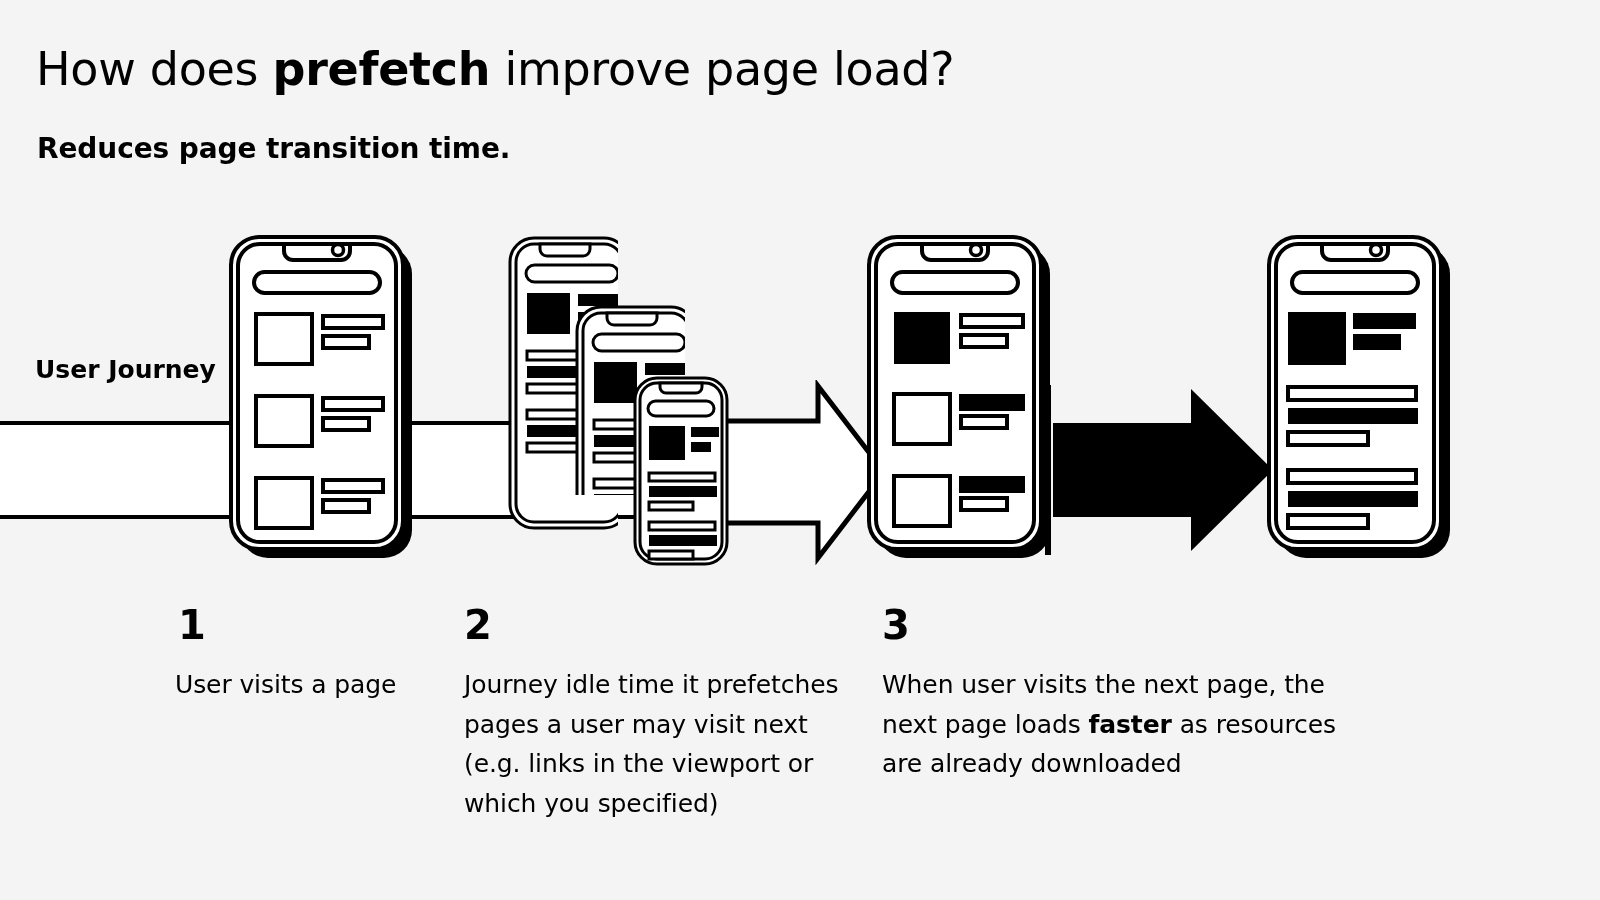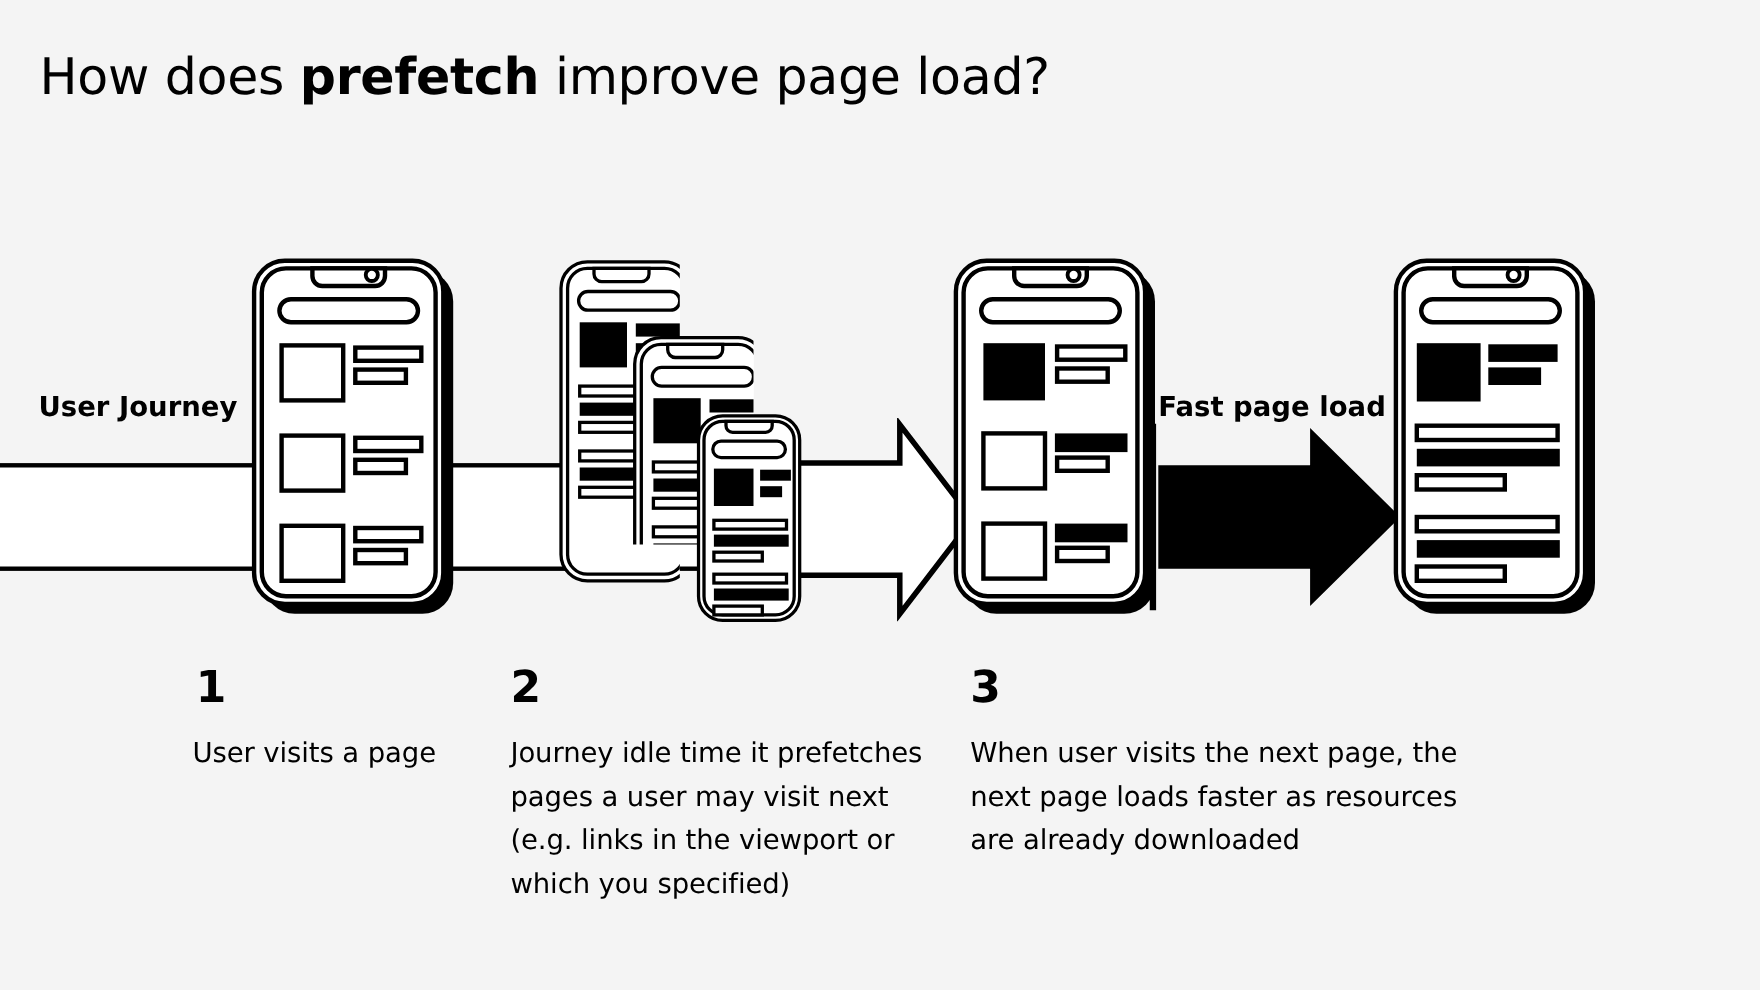--- a/index.html
+++ b/index.html
@@ -102,57 +102,57 @@
     font-weight: 700;
     line-height: 1;
   }
   .step-text {
     position: absolute;
     font-size: 25px;
     font-weight: 400;
     line-height: 1.58;
     letter-spacing: -0.1px;
   }
-  .step-text b { font-weight: 400; margin-top: 37px; }
+  .step-text b { font-weight: 700; margin-top: 37px; }
 
   #step1-num { left: 178px; top: 605px; }
   #step1-txt { left: 175px; top: 665px; width: 300px; }
   #step2-num { left: 464px; top: 605px; }
   #step2-txt { left: 464px; top: 665px; width: 400px; }
   #step3-num { left: 882px; top: 605px; }
   #step3-txt { left: 882px; top: 665px; width: 480px; }
 </style>
 </head>
 <body>
 
 <div class="stage">
 
   <div class="title">
     <span>How does </span><b>prefetch</b><span> improve page load?</span>
   </div>
+  <div class="subtitle">Reduces page transition time.</div>
 
   <div class="journey-band"></div>
 
   <div class="white-arrow">
     <svg width="190" height="185" viewBox="0 0 190 185">
       <path d="M 0 41 L 118 41 L 118 6 L 184 92 L 118 178 L 118 143 L 0 143 Z" fill="#ffffff" stroke="#000000" stroke-width="5" stroke-linejoin="miter"></path>
       <rect x="-5" y="41" width="30" height="102" fill="#ffffff"></rect>
       <path d="M -5 41 L 25 41 M -5 143 L 25 143" stroke="#000000" stroke-width="5"></path>
     </svg>
   </div>
 
   <div class="black-arrow">
     <svg width="235" height="170" viewBox="0 0 235 170">
       <path d="M 8 38 L 146 38 L 146 4 L 228 85 L 146 166 L 146 132 L 8 132 Z" fill="#000000"></path>
       <rect x="0" y="0" width="6" height="170" fill="#000000"></rect>
     </svg>
   </div>
 
   <div class="label-journey">User Journey</div>
-  <div class="label-fast">Fast page load</div>
 
   <div class="phone" style="left:228px; top:234px;">
     <svg width="190" height="330" viewBox="0 0 190 330">
 
       <rect x="12" y="12" width="172" height="312" rx="28" fill="#000000"></rect>
 
       <rect x="3" y="3" width="172" height="312" rx="28" fill="#ffffff" stroke="#000000" stroke-width="4"></rect>
       <rect x="10" y="10" width="158" height="298" rx="22" fill="#ffffff" stroke="#000000" stroke-width="4"></rect>
 
       <path d="M 56 10 L 56 17 a 9 9 0 0 0 9 9 L 113 26 a 9 9 0 0 0 9 -9 L 122 10 Z" fill="#ffffff" stroke="#000000" stroke-width="4"></path>

